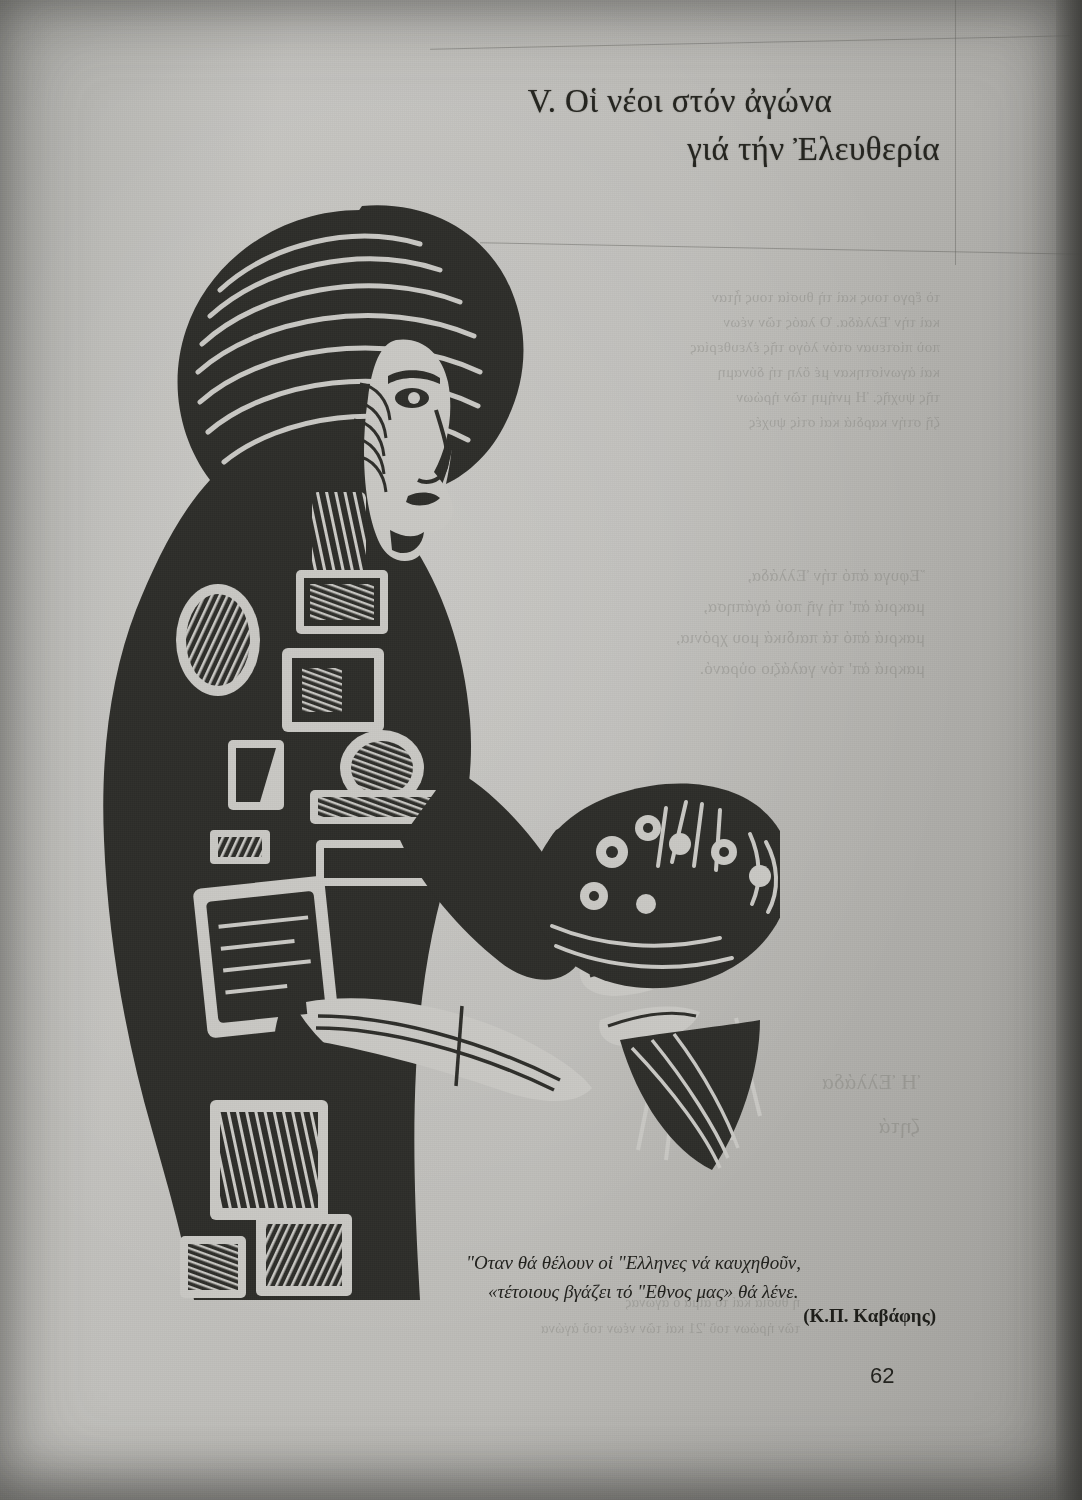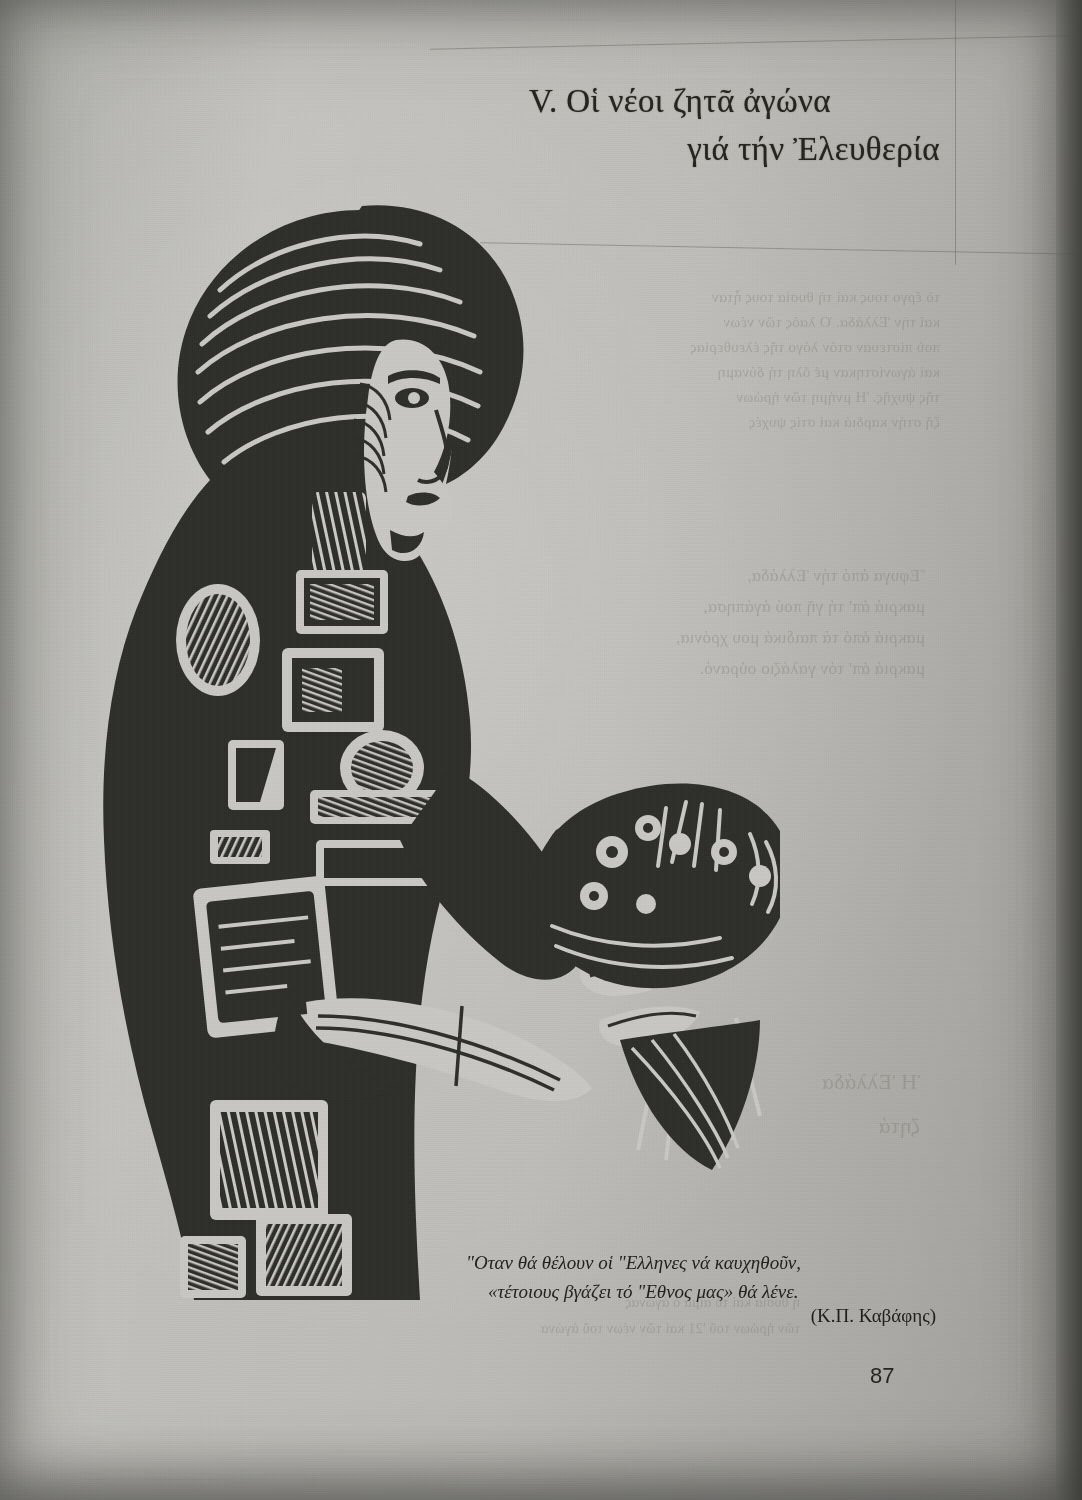--- a/index.html
+++ b/index.html
@@ -99,21 +99,21 @@
     line-height:29px;
   }
   #caption .cline{display:block;}
   #caption .cline.indent{padding-left:22px;}
   #attribution{
     position:absolute;
     left:466px; top:1305px; width:470px;
     text-align:right;
     color:#1d1d19;
     font-size:19px;
-    font-weight:normal;
+    font-weight:bold;
   }
   #folio{
     position:absolute;
     left:870px; top:1363px;
     color:#22221e;
     font-size:22px;
     font-family:"Liberation Sans", sans-serif;
   }
 </style>
 </head>
@@ -136,21 +136,21 @@
 ζητᾶ τούς ἥρωες</div>
   <div class="ghost" id="ghost-bottom">Ἡ Ἑλλάδα
 ζητά</div>
   <div class="ghost" id="ghost-foot">ἡ θυσία καί τό αἷμα ὁ ἀγώνας
 τῶν ἡρώων τοῦ '21 καί τῶν νέων τοῦ ἀγώνα</div>
   <div class="ghost-line" id="gl1"></div>
   <div class="ghost-line" id="gl2"></div>
   <div class="ghost-line" id="gl3"></div>
 
   <div id="heading">
-    <span class="l1">V.  Οἱ νέοι ζητᾶ ἀγώνα</span>
+    <span class="l1">V.  Οἱ νέοι στόν ἀγώνα</span>
     <span class="l2">γιά τήν Ἐλευθερία</span>
   </div>
 
   <div id="artwork">
     <svg viewBox="0 0 720 1180" xmlns="http://www.w3.org/2000/svg" aria-hidden="true">
       <defs>
         <pattern id="hatchA" width="6" height="6" patternUnits="userSpaceOnUse" patternTransform="rotate(20)">
           <rect width="6" height="6" fill="#2e2e2a"></rect>
           <rect width="6" height="2.4" fill="#c6c5c1"></rect>
         </pattern>
@@ -358,17 +358,17 @@
       </g>
     </svg>
   </div>
 
   <div id="caption">
     <span class="cline">"Οταν θά θέλουν οἱ "Ελληνες νά καυχηθοῦν,</span>
     <span class="cline indent">«τέτοιους βγάζει τό "Εθνος μας» θά λένε.</span>
   </div>
   <div id="attribution">(Κ.Π. Καβάφης)</div>
 
-  <div id="folio">87</div>
+  <div id="folio">62</div>
 
   <div class="noise"></div>
   <div class="right-strip"></div>
 </div>
 
 </body></html>

